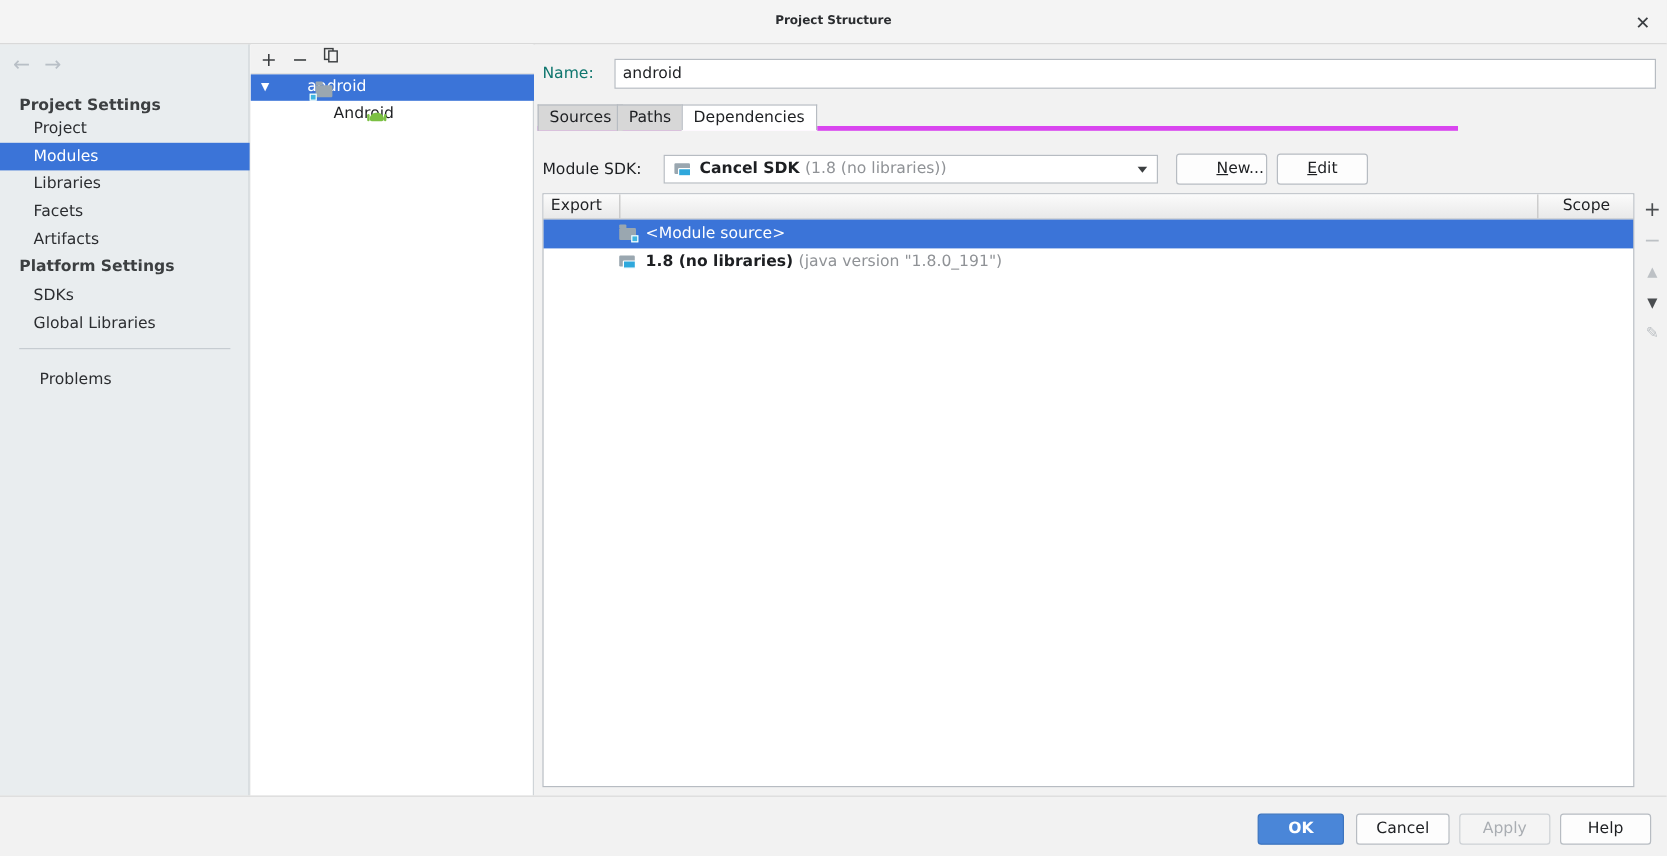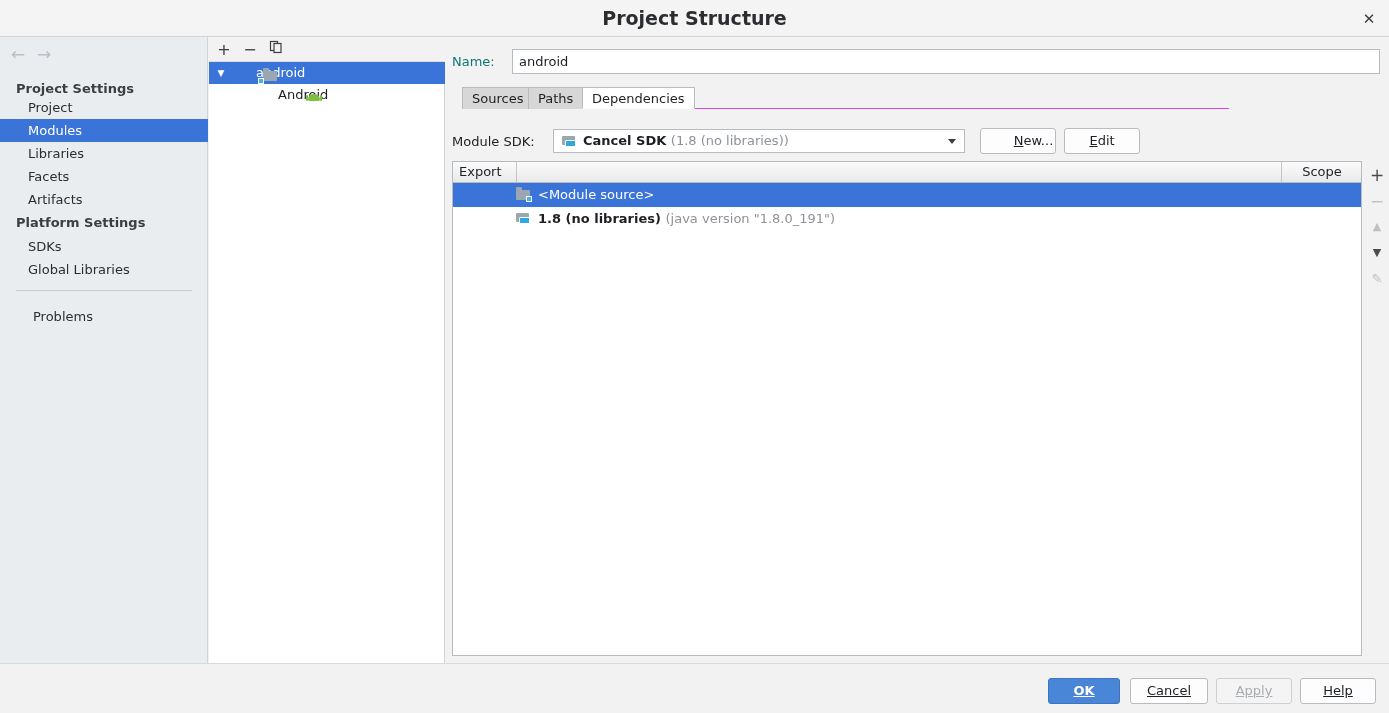--- a/index.html
+++ b/index.html
@@ -15,21 +15,21 @@
 
   
   .titlebar {
     position: absolute; left: 0; top: 0; width: 1389px; height: 37px;
     background: #f4f4f4;
     border-bottom: 1px solid #d3d3d3;
   }
   .titlebar-title {
     position: absolute; left: 0; top: 0; width: 1389px; height: 36px;
     line-height: 36px; text-align: center;
-    font-weight: bold; font-size: 19px; color: #2b2d30;
+    font-weight: bold; font-size: 10px; color: #2b2d30;
   }
   .titlebar-close {
     position: absolute; right: 9px; top: 8px; width: 22px; height: 22px;
     line-height: 22px; text-align: center; font-size: 15px; color: #3a3d41;
     cursor: pointer; user-select: none;
   }
 
   
   .sidebar {
     position: absolute; left: 0; top: 37px; width: 208px; height: 626px;
@@ -146,22 +146,22 @@
   .name-input {
     position: absolute; left: 60px; top: 0; width: 868px; height: 25px;
     background: #ffffff; border: 1px solid #b7bcc2;
     padding: 0 6px; font-size: 13px; color: #1d1f22;
     font-family: "DejaVu Sans", "Liberation Sans", sans-serif;
     line-height: 23px;
   }
 
   
   .tabs {
-    position: absolute; left: 16px; top: 50px; width: 767px; height: 22px;
-    border-bottom: 1px solid #d946ef;
+    position: absolute; left: 2px; top: 50px; width: 767px; height: 22px;
+    border-bottom: 4px solid #d946ef;
   }
   .tab {
     position: absolute; top: 0; height: 22px; line-height: 21px;
     padding: 0 9px; font-size: 13px; color: #1d1f22;
     background: #d7d7d7; border: 1px solid #b7bcc2; border-bottom: none;
     cursor: pointer; user-select: none;
   }
   .tab.active { background: #ffffff; border-bottom: 1px solid #ffffff; z-index: 2; }
 
   
@@ -248,21 +248,20 @@
   .footer {
     position: absolute; left: 0; top: 663px; width: 1389px; height: 50px;
     background: #f2f2f2; border-top: 1px solid #dadada;
   }
   .fbtn {
     position: absolute; top: 14px; height: 26px;
     border: 1px solid #b7bcc2; border-radius: 3px;
     background: #fdfdfd; font-size: 13px; color: #1d1f22;
     line-height: 24px; text-align: center; cursor: pointer; user-select: none;
     font-family: "DejaVu Sans", "Liberation Sans", sans-serif;
-    text-decoration: underline;
   }
   .fbtn.primary {
     background: #4a86d8; border: 1px solid #3c74bf; color: #ffffff; font-weight: bold;
   }
   .fbtn.disabled { color: #a9adb2; background: #f4f4f4; border-color: #cdd1d5; cursor: default; }
   .fb-ok     { left: 1048px; width: 72px; }
   .fb-cancel { left: 1130px; width: 78px; }
   .fb-apply  { left: 1216px; width: 76px; }
   .fb-help   { left: 1300px; width: 76px; }
 </style>

